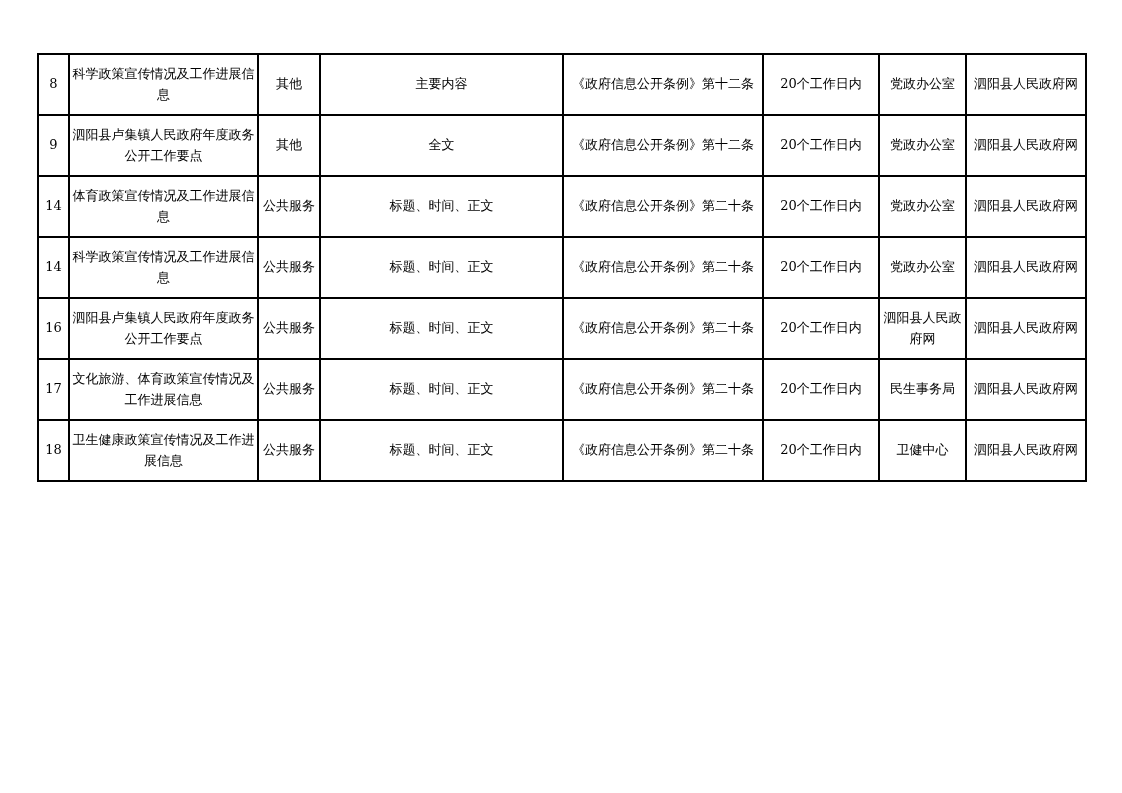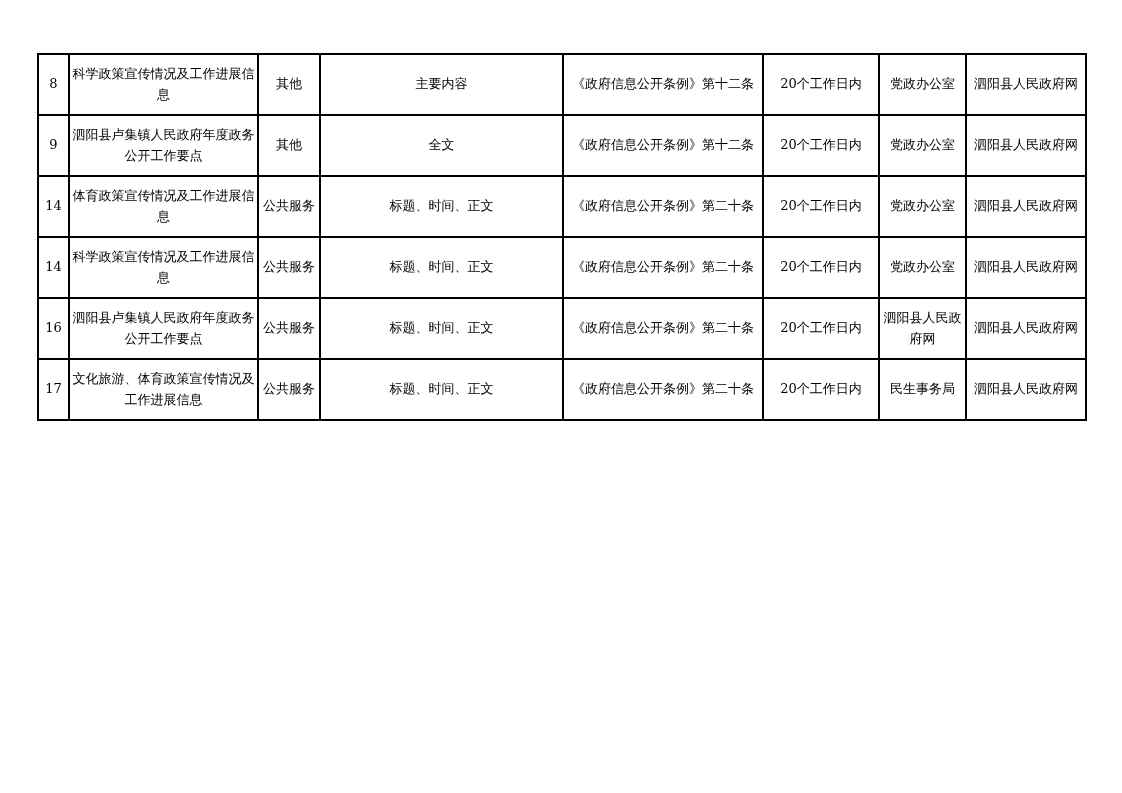--- a/index.html
+++ b/index.html
@@ -114,15 +114,25 @@
         <tr>
           <td class="c0">17</td>
           <td class="c1">文化旅游、体育政策宣传情况及工作进展信息</td>
           <td class="c2">公共服务</td>
           <td class="c3">标题、时间、正文</td>
           <td class="c4">《政府信息公开条例》第二十条</td>
           <td class="c5">20个工作日内</td>
           <td class="c6">民生事务局</td>
           <td class="c7">泗阳县人民政府网</td>
         </tr>
+        <tr>
+          <td class="c0">18</td>
+          <td class="c1">卫生健康政策宣传情况及工作进展信息</td>
+          <td class="c2">公共服务</td>
+          <td class="c3">标题、时间、正文</td>
+          <td class="c4">《政府信息公开条例》第二十条</td>
+          <td class="c5">20个工作日内</td>
+          <td class="c6">卫健中心</td>
+          <td class="c7">泗阳县人民政府网</td>
+        </tr>
       </tbody>
   </table>
 </div>
 
 </body></html>

